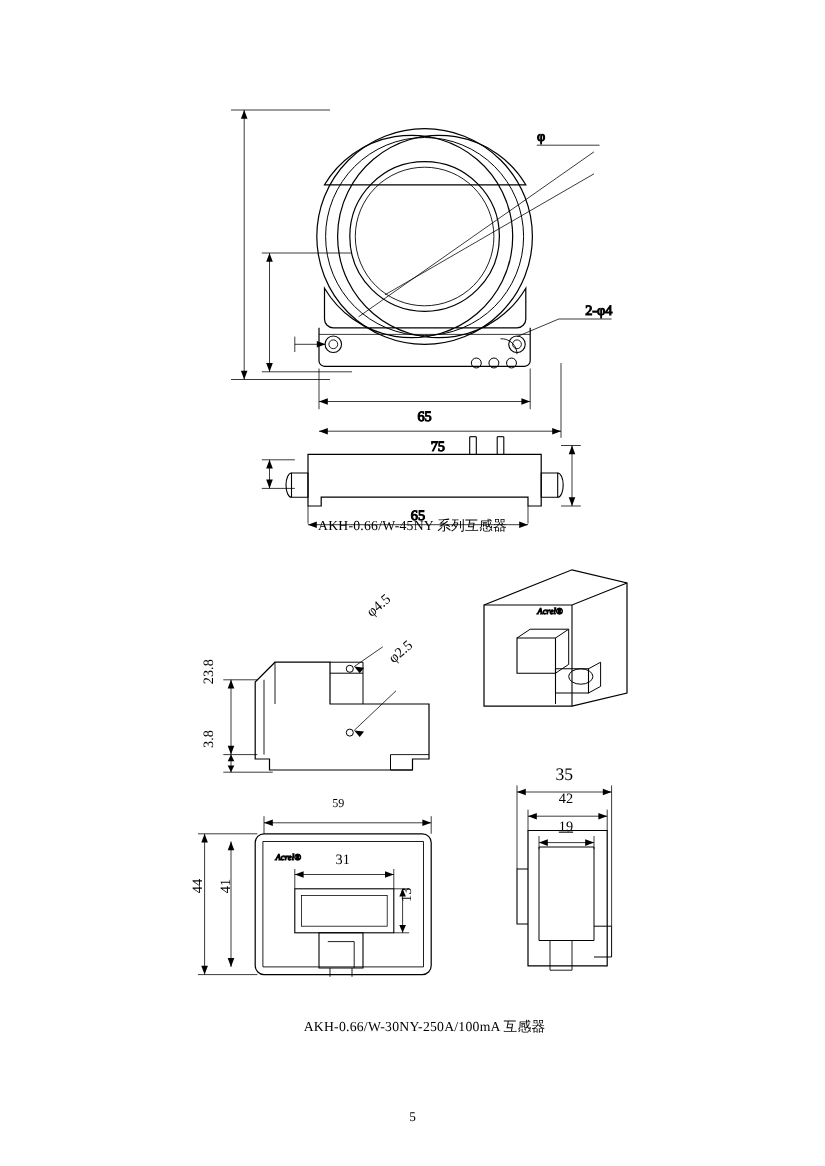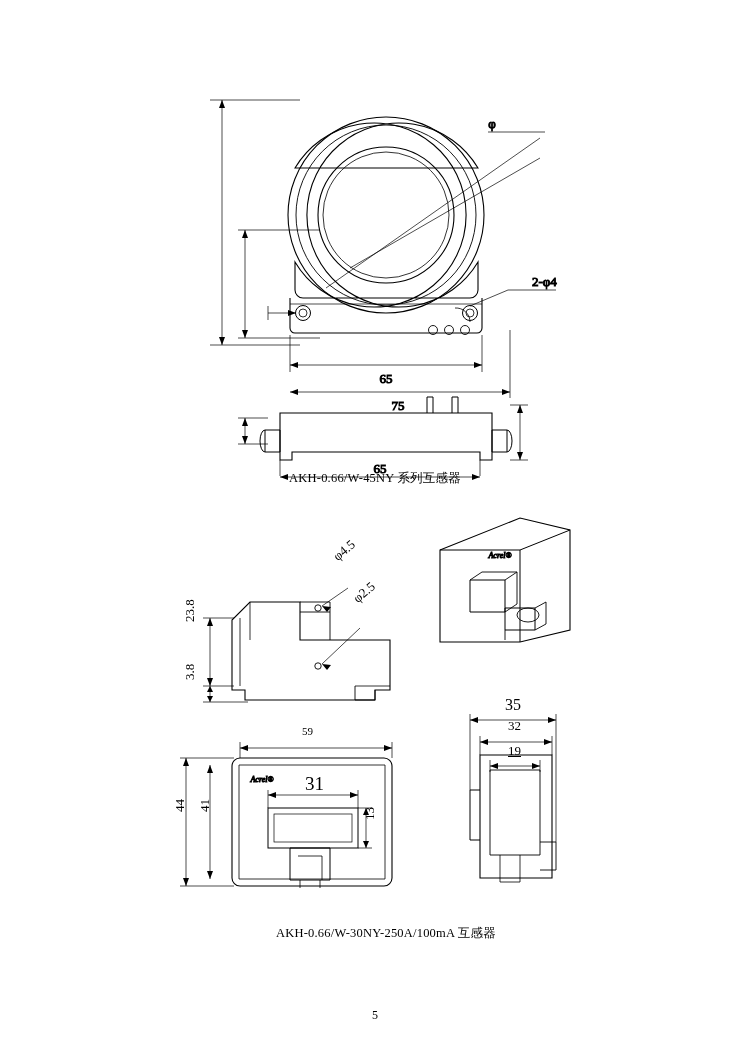--- a/index.html
+++ b/index.html
@@ -289,37 +289,37 @@
       </div>
       <div style="position:absolute; left:182px; top:132px; font-size:13px; transform:rotate(-90deg); transform-origin:left top;">
         <span>23.8</span>
       </div>
       <div style="position:absolute; left:182px; top:190px; font-size:13px; transform:rotate(-90deg); transform-origin:left top;">
         <span>3.8</span>
       </div>
       <div style="position:absolute; left:302px; top:235px; font-size:11px;">
         <span>59</span>
       </div>
-      <div style="position:absolute; left:305px; top:283px; font-size:19px;">
+      <div style="position:absolute; left:305px; top:283px; font-size:13px;">
         <span>31</span>
       </div>
       <div style="position:absolute; left:172px; top:322px; font-size:13px; transform:rotate(-90deg); transform-origin:left top;">
         <span>44</span>
       </div>
       <div style="position:absolute; left:197px; top:322px; font-size:13px; transform:rotate(-90deg); transform-origin:left top;">
         <span>41</span>
       </div>
       <div style="position:absolute; left:362px; top:330px; font-size:13px; transform:rotate(-90deg); transform-origin:left top;">
         <span>13</span>
       </div>
       <div style="position:absolute; left:505px; top:206px; font-size:16px;">
         <span>35</span>
       </div>
       <div style="position:absolute; left:508px; top:228px; font-size:13px;">
-        <span>32</span>
+        <span>42</span>
       </div>
       <div style="position:absolute; left:508px; top:253px; font-size:13px;text-decoration:underline;">
         <span>19</span>
       </div>
     </div>
   </div>
 
   <div class="caption" style="top:925px; left:11px;">
     <span>AKH-0.66/W-30NY-250A/100mA 互感器</span>
   </div>

